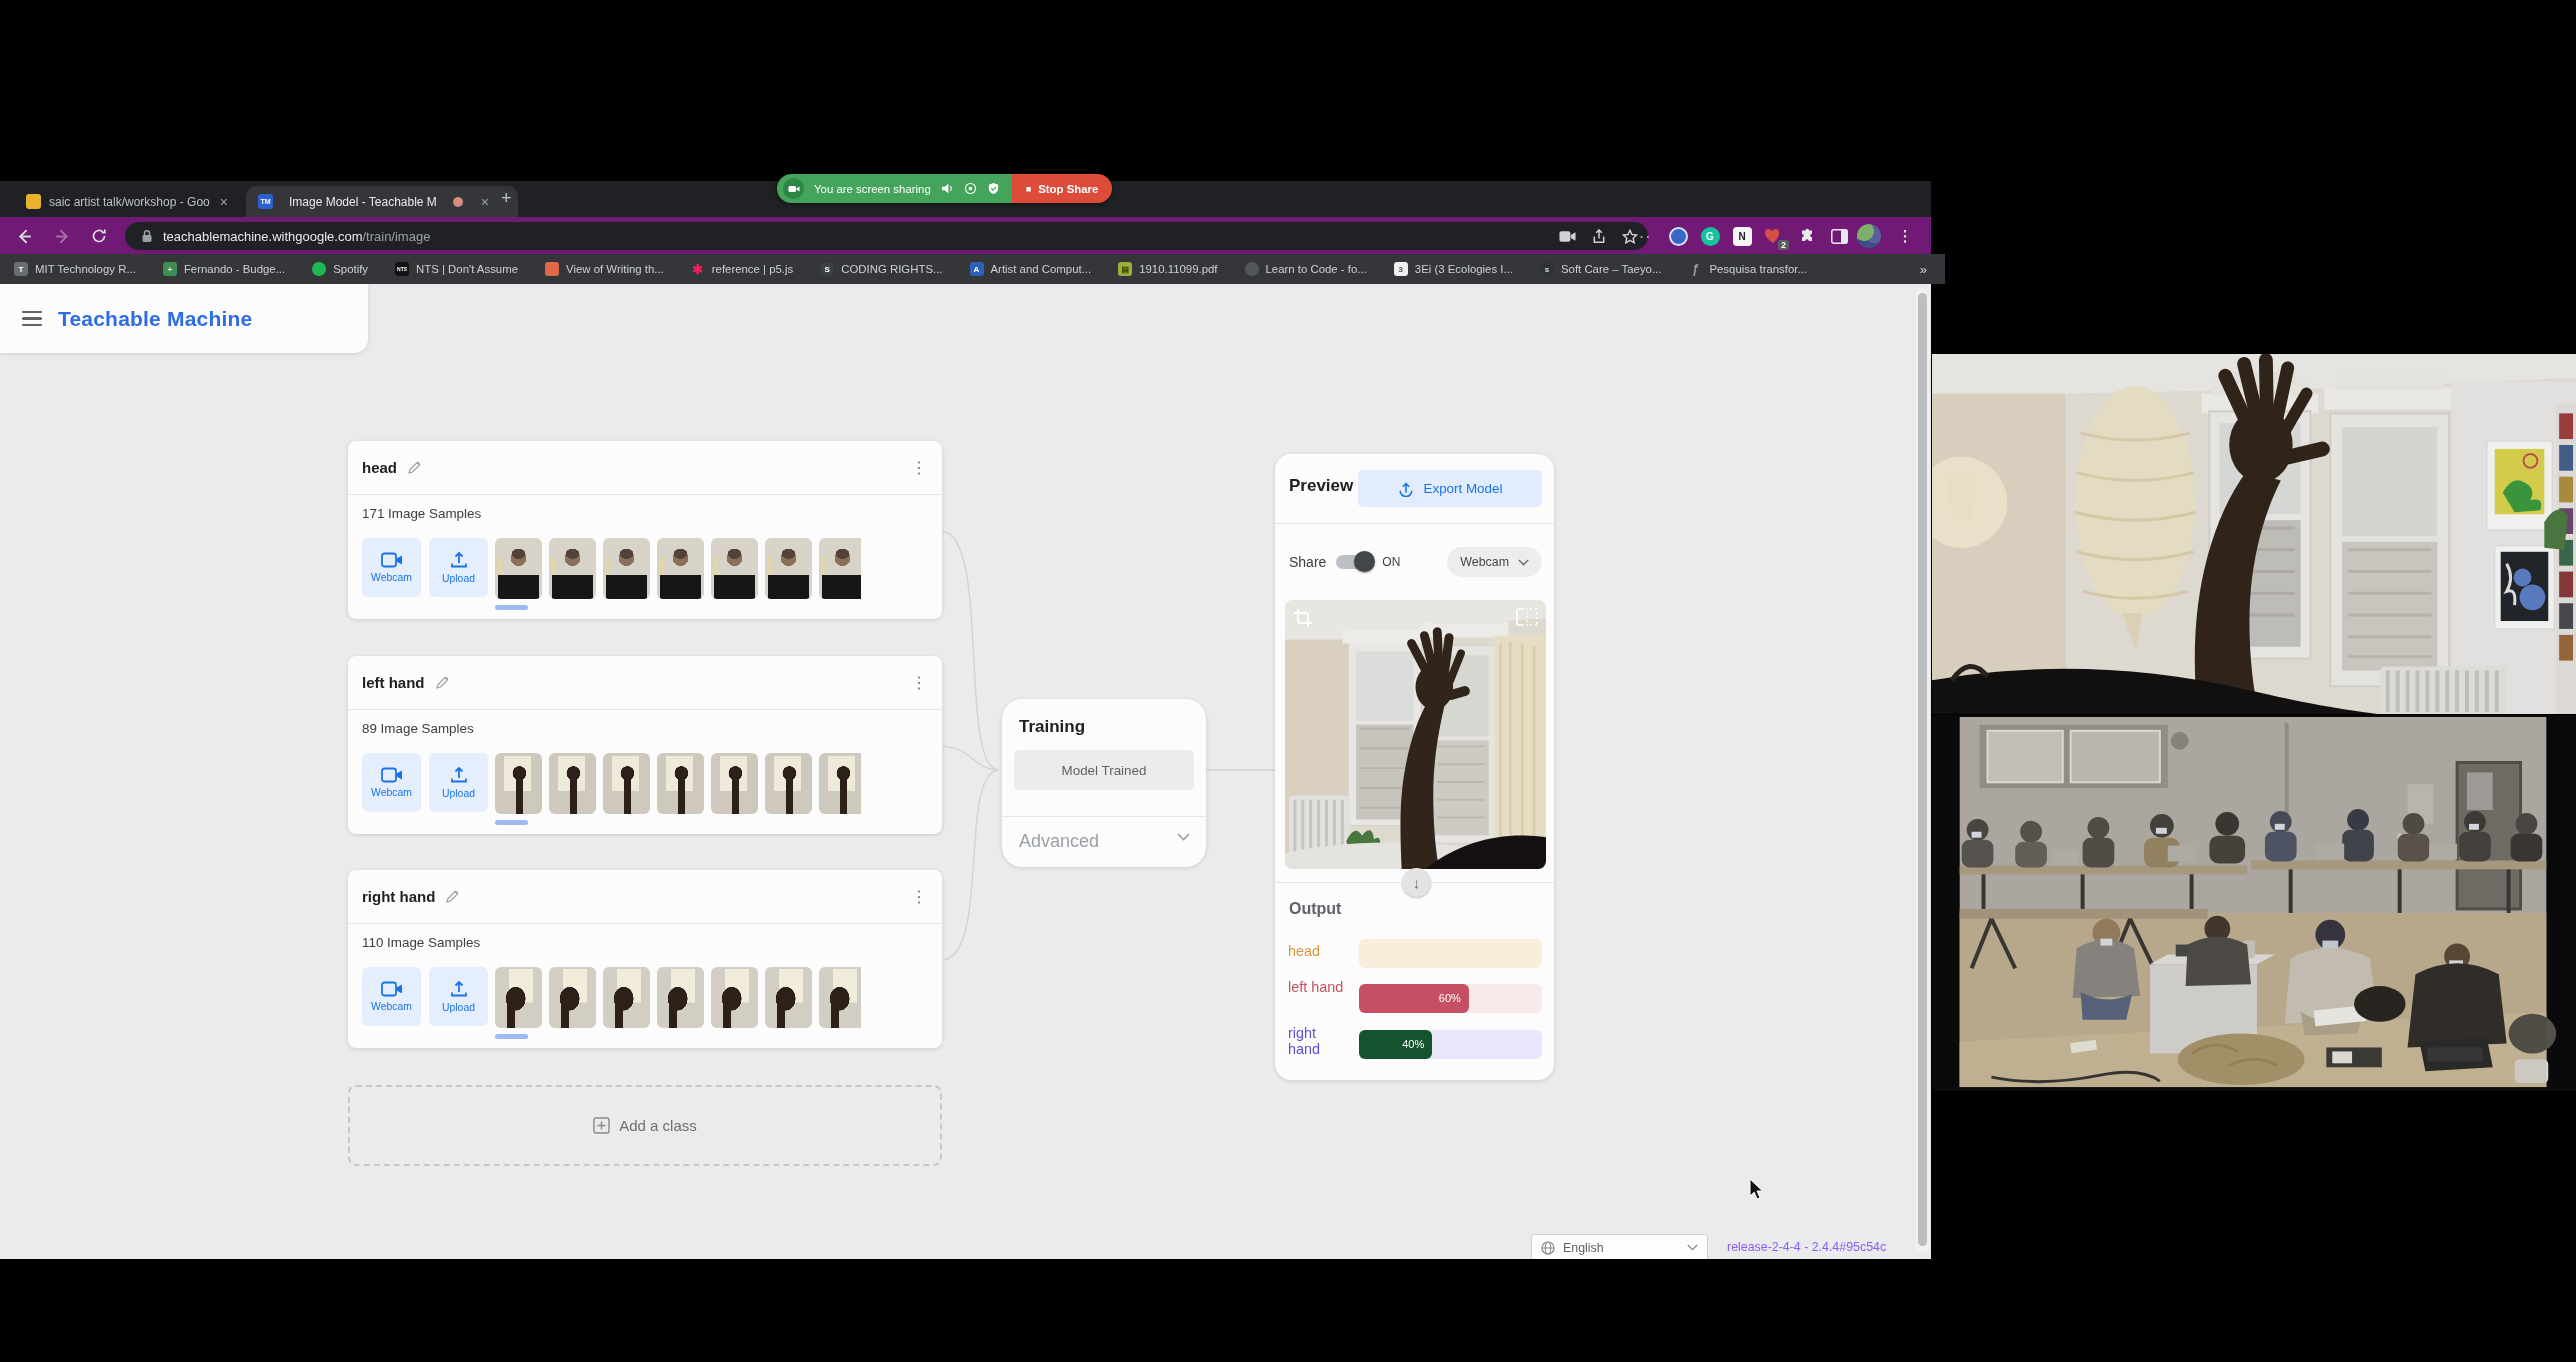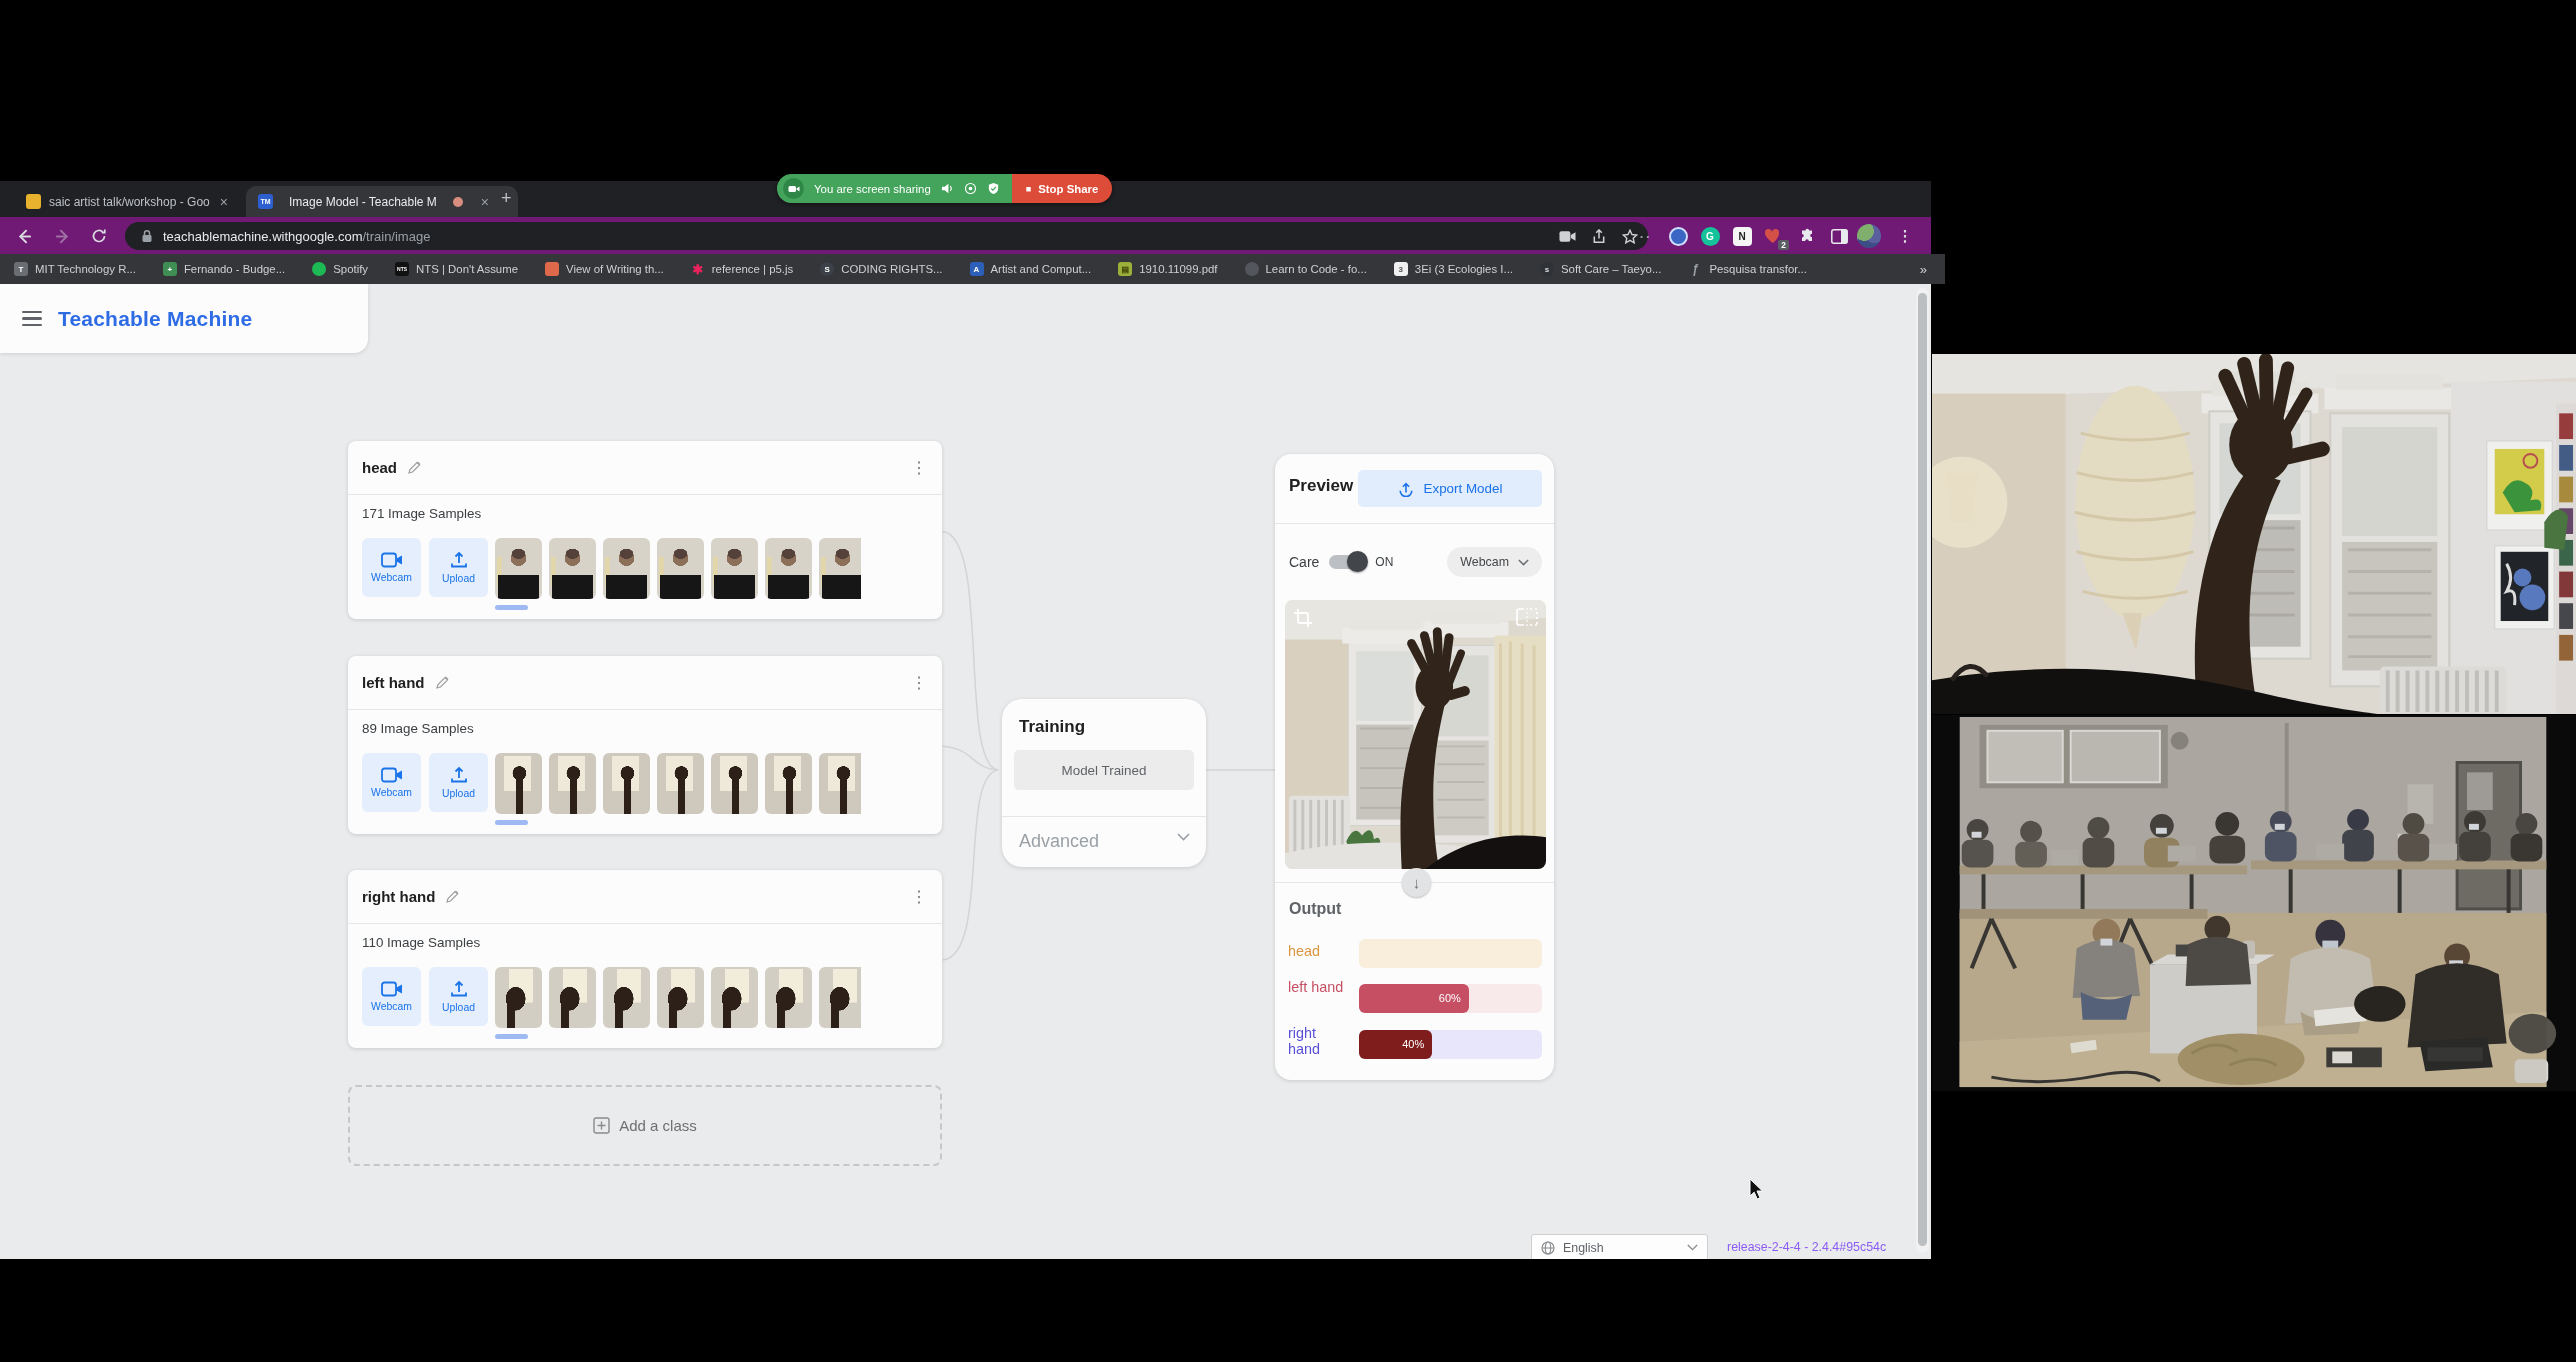--- a/index.html
+++ b/index.html
@@ -452,21 +452,21 @@
       <div class="pv-export">
         <svg width="16" height="16" viewBox="0 0 18 18">
             <path d="M9 13 V3.5 M5.5 6.5 L9 3 l3.5 3.5" stroke="#1a73e8" stroke-width="1.8" fill="none"></path>
             <path d="M2.5 11 a6.5 6.5 0 0013 0" stroke="#1a73e8" stroke-width="1.8" fill="none"></path>
           </svg>
         <span>Export Model</span>
       </div>
       <div class="pv-div" style="top:69px;"></div>
 
       <div class="inp-row">
-        <span>Care</span>
+        <span>Share</span>
         <span class="toggle">
             <span class="knob"></span>
           </span>
         <span style="font-size:12px;">ON</span>
         <span class="src-pill">
           <span>Webcam</span>
           <svg width="11" height="7" viewBox="0 0 13 8">
               <path d="M1 1 l5.5 5.5 L12 1" stroke="#6b6e71" stroke-width="1.7" fill="none"></path>
             </svg>
         </span>
@@ -539,21 +539,21 @@
 
       <div class="orow-label" style="top:525px;color:#c64f63;">left hand</div>
       <div class="orow-track" style="top:530px;background:#f8eaea;">
         <div class="orow-fill" style="background: rgb(198, 79, 99); width: 60%;">
           <span class="pct">60%</span>
         </div>
       </div>
 
       <div class="orow-label" style="top:571px;color:#5a50d8;">right hand</div>
       <div class="orow-track" style="top:576px;background:#e8e6fb;">
-        <div class="orow-fill" style="background: #7f1d1d; width: 40%;">
+        <div class="orow-fill" style="background: #14532d; width: 40%;">
           <span class="pct">40%</span>
         </div>
       </div>
     </div>
 
     <div class="lang">
       <svg width="14" height="14" viewBox="0 0 14 14">
           <circle cx="7" cy="7" r="6" fill="none" stroke="#8a8d91" stroke-width="1.2"></circle>
           <ellipse cx="7" cy="7" rx="2.7" ry="6" fill="none" stroke="#8a8d91" stroke-width="1.1"></ellipse>
           <path d="M1 7 h12" stroke="#8a8d91" stroke-width="1.1"></path>

